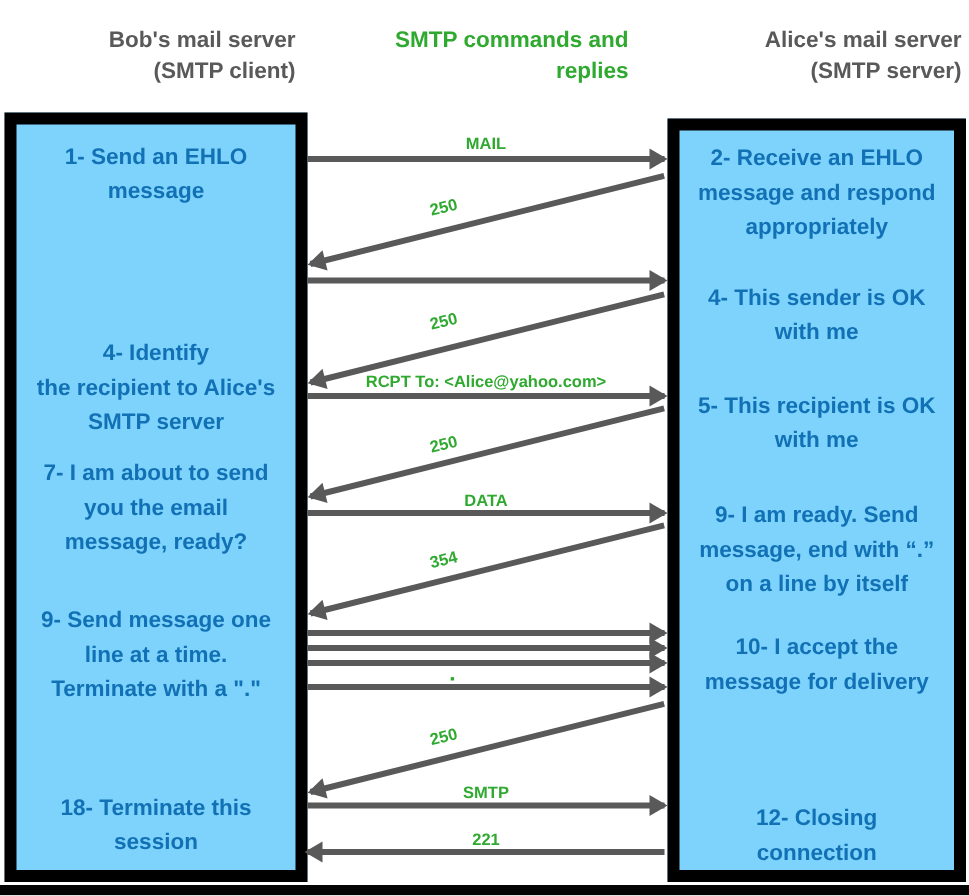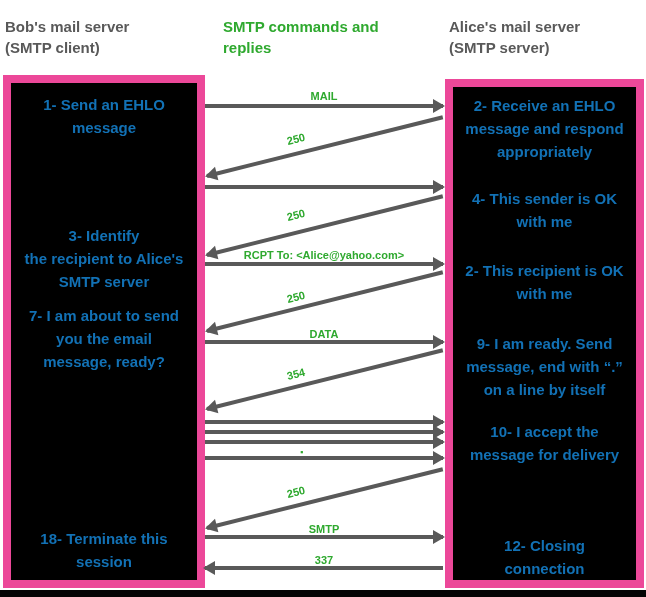--- a/index.html
+++ b/index.html
@@ -1,22 +1,22 @@
 <!DOCTYPE html>
 <html><head>
 <meta charset="utf-8">
 <style>
   html,body{margin:0;padding:0;background:#fff;}
   .canvas{position:relative;width:646px;height:597px;background:#ffffff;
           font-family:"Liberation Sans",sans-serif;overflow:hidden;}
   .hdr{position:absolute;top:16px;font-weight:bold;font-size:15px;line-height:21px;
-       text-align:left;white-space:pre-line;}
+       text-align:right;white-space:pre-line;}
   .hdr.gray{color:#595959;}
   .hdr.green{color:#2fa92f;}
-  .box{position:absolute;border:8px solid #ec4899;background:#000000;}
+  .box{position:absolute;border:8px solid #000000;background:#7dd3fc;}
   .step{position:absolute;left:0;width:100%;text-align:center;font-weight:bold;
         font-size:15px;line-height:23px;color:#1271b5;white-space:pre-line;}
   .arrow{position:absolute;height:4px;background:#595959;}
   .arrow.r::after{content:"";position:absolute;right:-2px;top:-5px;width:0;height:0;
         border-left:12px solid #595959;border-top:7px solid transparent;border-bottom:7px solid transparent;}
   .arrow.l::before{content:"";position:absolute;left:-2px;top:-5px;width:0;height:0;
         border-right:12px solid #595959;border-top:7px solid transparent;border-bottom:7px solid transparent;}
   .diag{transform-origin:0 50%;transform:rotate(-14deg);}
   .mlabel{position:absolute;left:205px;width:238px;text-align:center;font-weight:bold;
           font-size:11px;color:#2fa92f;white-space:nowrap;}
@@ -31,37 +31,40 @@
   <div class="hdr gray" style="left:5px;width:192px">Bob's mail server
 (SMTP client)</div>
   <div class="hdr gray" style="left:449px;width:192px">Alice's mail server
 (SMTP server)</div>
   <div class="hdr green" style="left:223px;width:196px">SMTP commands and
 replies</div>
 
   <div class="box" style="left:3px;top:75px;width:186px;height:497px">
     <div class="step" style="top:10px">1- Send an EHLO
 message</div>
-    <div class="step" style="top:141px">3- Identify
+    <div class="step" style="top:141px">4- Identify
 the recipient to Alice's
 SMTP server</div>
     <div class="step" style="top:221px">7- I am about to send
 you the email
 message, ready?</div>
+    <div class="step" style="top:319px">9- Send message one
+line at a time.
+Terminate with a "."</div>
     <div class="step" style="top:444px">18- Terminate this
 session</div>
   </div>
 
   <div class="box" style="left:445px;top:79px;width:183px;height:493px">
     <div class="step" style="top:7px">2- Receive an EHLO
 message and respond
 appropriately</div>
     <div class="step" style="top:100px">4- This sender is OK
 with me</div>
-    <div class="step" style="top:172px">2- This recipient is OK
+    <div class="step" style="top:172px">5- This recipient is OK
 with me</div>
     <div class="step" style="top:245px">9-  I am ready. Send
 message, end with “.”
 on a line by itself</div>
     <div class="step" style="top:333px">10-  I accept the
 message for delivery</div>
     <div class="step" style="top:447px">12-  Closing
 connection</div>
   </div>
 
@@ -84,17 +87,17 @@
   <span class="mlabel" style="top:90px">MAIL</span>
   <span class="mlabel rot" style="left:287px;top:135px;width:auto">250</span>
   <span class="mlabel rot" style="left:287px;top:211px;width:auto">250</span>
   <span class="mlabel" style="top:249px">RCPT To: &lt;Alice@yahoo.com&gt;</span>
   <span class="mlabel rot" style="left:287px;top:293px;width:auto">250</span>
   <span class="mlabel" style="top:328px">DATA</span>
   <span class="mlabel rot" style="left:287px;top:370px;width:auto">354</span>
   <span class="mlabel" style="left:300px;top:447px;width:auto;font-size:9px">▪</span>
   <span class="mlabel rot" style="left:287px;top:488px;width:auto">250</span>
   <span class="mlabel" style="top:523px">SMTP</span>
-  <span class="mlabel" style="top:554px">337</span>
+  <span class="mlabel" style="top:554px">221</span>
 
   <div class="bar"></div>
 
 </div>
 
 </body></html>

